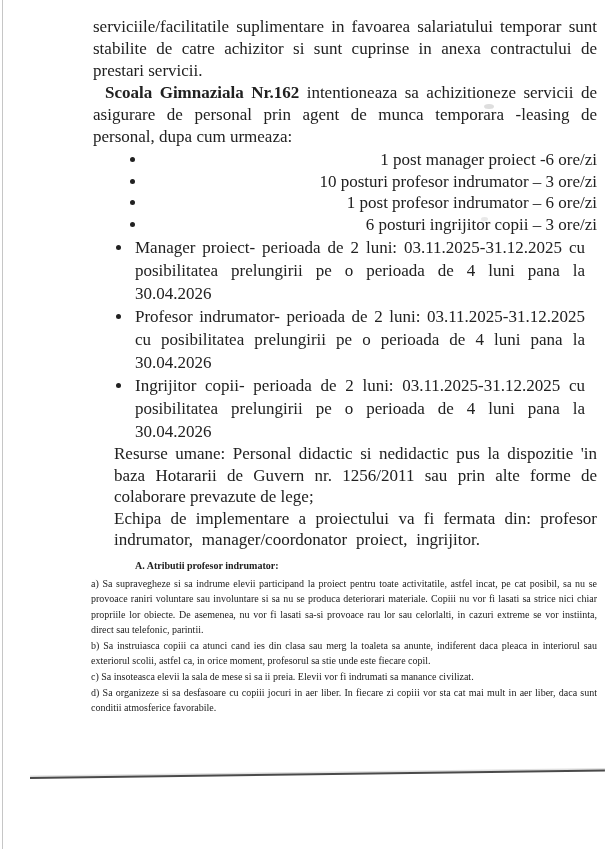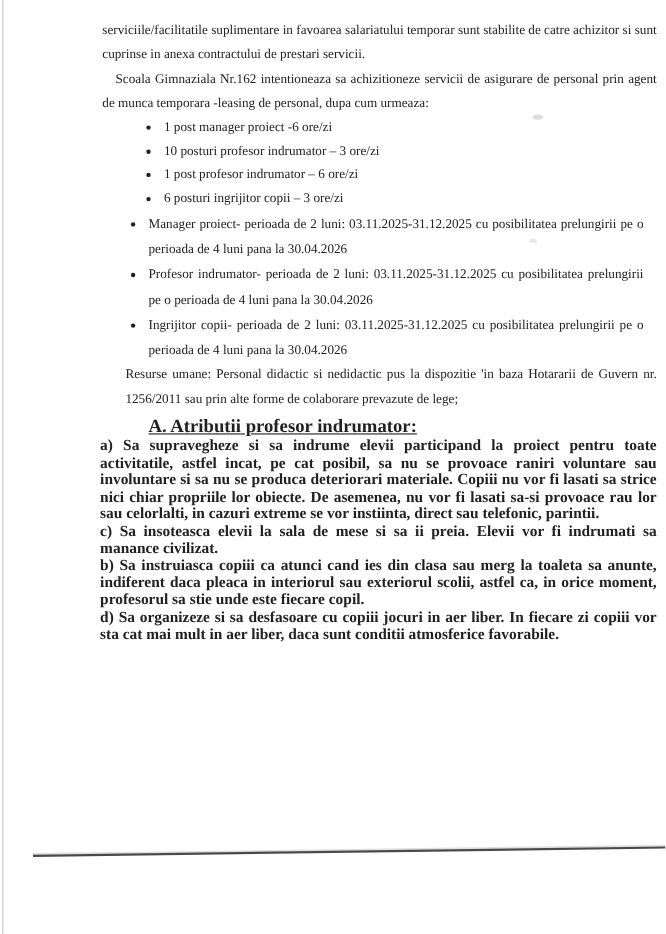--- a/index.html
+++ b/index.html
@@ -16,44 +16,44 @@
     background: #c6c6c6;
   }
   .smudge {
     position: absolute; background: #dedede; border-radius: 50%;
   }
   .smudge-1 { left: 484px; top: 104px; width: 10px; height: 5px; }
   .smudge-2 { left: 481px; top: 217px; width: 7px; height: 4px; opacity: .7; }
   .content {
     position: absolute; left: 93px; top: 16px; width: 504px;
   }
-  .s1 { font-size: 12px; }
+  .s1 { font-size: 17px; }
   .s1 .p {
     margin: 0; text-align: justify; line-height: 22px;
   }
   .p2 { text-indent: 12px; }
-  .p2 b { font-weight: normal; }
+  .p2 b { font-weight: bold; }
   ul.positions {
     list-style: disc; margin: 1px 0 0 0; padding-left: 54px;
   }
-  ul.positions li { line-height: 21.5px; padding-left: 2px; }
+  ul.positions li { line-height: 21.5px; padding-left: 2px; text-align: right; }
   .p3 { margin-left: -5px !important; }
   ul.periods {
     list-style: disc; margin: 1px 12px 0 0; padding-left: 40px;
   }
   ul.periods li {
     line-height: 23px; padding-left: 2px; text-align: justify;
   }
   .pblock { margin-left: 21px !important; line-height: 21.5px !important; font-family: Liberation Serif, serif; }
   .p5 { word-spacing: 4.5px; }
   .headingA {
-    font-weight: bold; font-size: 17px;
-    margin: 6px 0 2px 42px; line-height: 17px; text-decoration: underline;
+    font-weight: bold; font-size: 10px;
+    margin: 6px 0 2px 42px; line-height: 17px;
   }
-  .s2 { margin-left: -2px; font-size: 14px; font-weight: bold; }
+  .s2 { margin-left: -2px; font-size: 10px; }
   .s2 .p {
     margin: 0; text-align: justify; line-height: 15.6px;
   }
   .note { text-indent: 5px; }
   .pf { word-spacing: 3px; }
   .footer-rule {
     position: absolute; left: 30px; top: 777px; width: 575px; height: 2px;
     background: #4a4a4a;
     transform: rotate(-0.75deg); transform-origin: left center;
     box-shadow: 0 -1.5px 0 rgba(0,0,0,0.12);
@@ -75,25 +75,26 @@
       <li>10 posturi profesor indrumator – 3 ore/zi</li>
       <li>1 post profesor indrumator – 6 ore/zi</li>
       <li>6 posturi ingrijitor copii – 3 ore/zi</li>
     </ul>
     <ul class="periods">
       <li>Manager proiect- perioada de 2 luni: 03.11.2025-31.12.2025 cu posibilitatea prelungirii pe o perioada de 4 luni pana la 30.04.2026</li>
       <li>Profesor indrumator- perioada de 2 luni: 03.11.2025-31.12.2025 cu posibilitatea prelungirii pe o perioada de 4 luni pana la 30.04.2026</li>
       <li>Ingrijitor copii- perioada de 2 luni: 03.11.2025-31.12.2025 cu posibilitatea prelungirii pe o perioada de 4 luni pana la 30.04.2026</li>
     </ul>
     <p class="p pblock">Resurse umane: Personal didactic si nedidactic pus la dispozitie 'in baza Hotararii de Guvern nr. 1256/2011 sau prin alte forme de colaborare prevazute de lege;</p>
+    <p class="p pblock p5">Echipa de implementare a proiectului va fi fermata din: profesor indrumator, manager/coordonator proiect, ingrijitor.</p>
   </div>
 
   <p class="headingA">A. Atributii profesor indrumator:</p>
 
   <div class="s2">
     <p class="p">a) Sa supravegheze si sa indrume elevii participand la proiect pentru toate activitatile, astfel incat, pe cat posibil, sa nu se provoace raniri voluntare sau involuntare si sa nu se produca deteriorari materiale. Copiii nu vor fi lasati sa strice nici chiar propriile lor obiecte. De asemenea, nu vor fi lasati sa-si provoace rau lor sau celorlalti, in cazuri extreme se vor instiinta, direct sau telefonic, parintii.</p>
+    <p class="p">b) Sa instruiasca copiii ca atunci cand ies din clasa sau merg la toaleta sa anunte, indiferent daca pleaca in interiorul sau exteriorul scolii, astfel ca, in orice moment, profesorul sa stie unde este fiecare copil.</p>
     <p class="p">c) Sa insoteasca elevii la sala de mese si sa ii preia. Elevii vor fi indrumati sa manance civilizat.</p>
-    <p class="p">b) Sa instruiasca copiii ca atunci cand ies din clasa sau merg la toaleta sa anunte, indiferent daca pleaca in interiorul sau exteriorul scolii, astfel ca, in orice moment, profesorul sa stie unde este fiecare copil.</p>
     <p class="p">d) Sa organizeze si sa desfasoare cu copiii jocuri in aer liber. In fiecare zi copiii vor sta cat mai mult in aer liber, daca sunt conditii atmosferice favorabile.</p>
   </div>
 </div>
 
 <div class="footer-rule"></div>
 
 </body></html>

